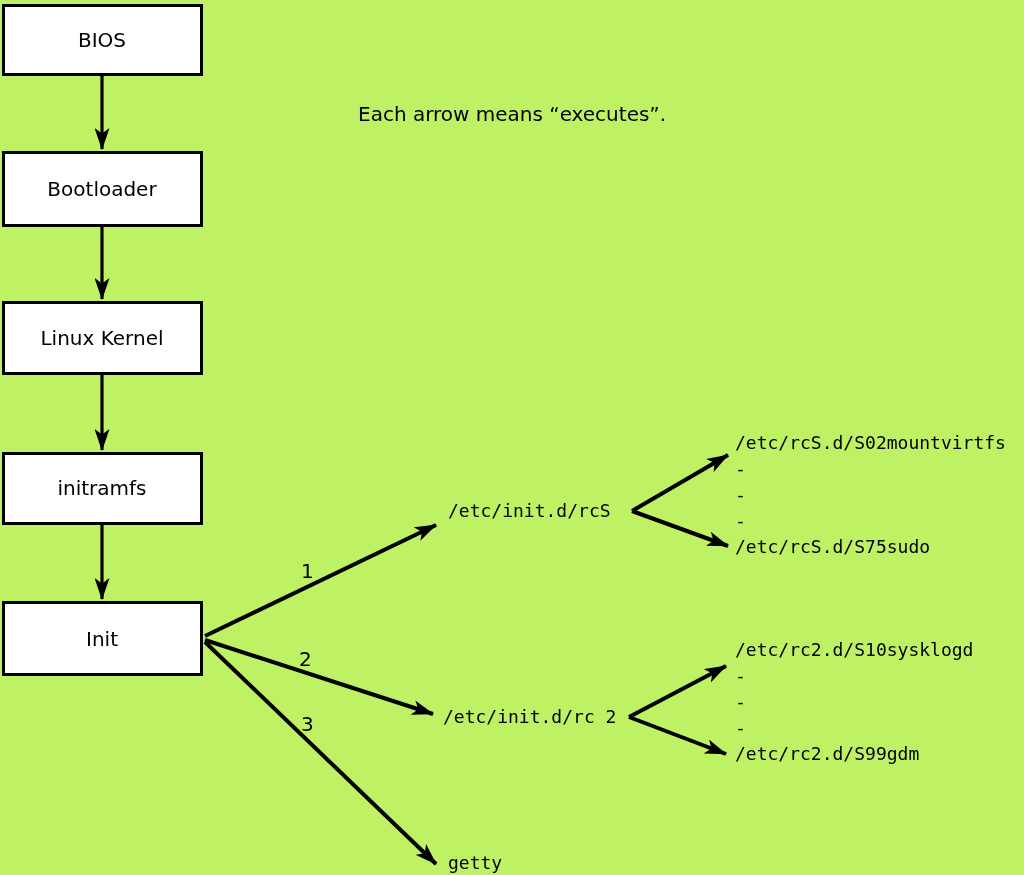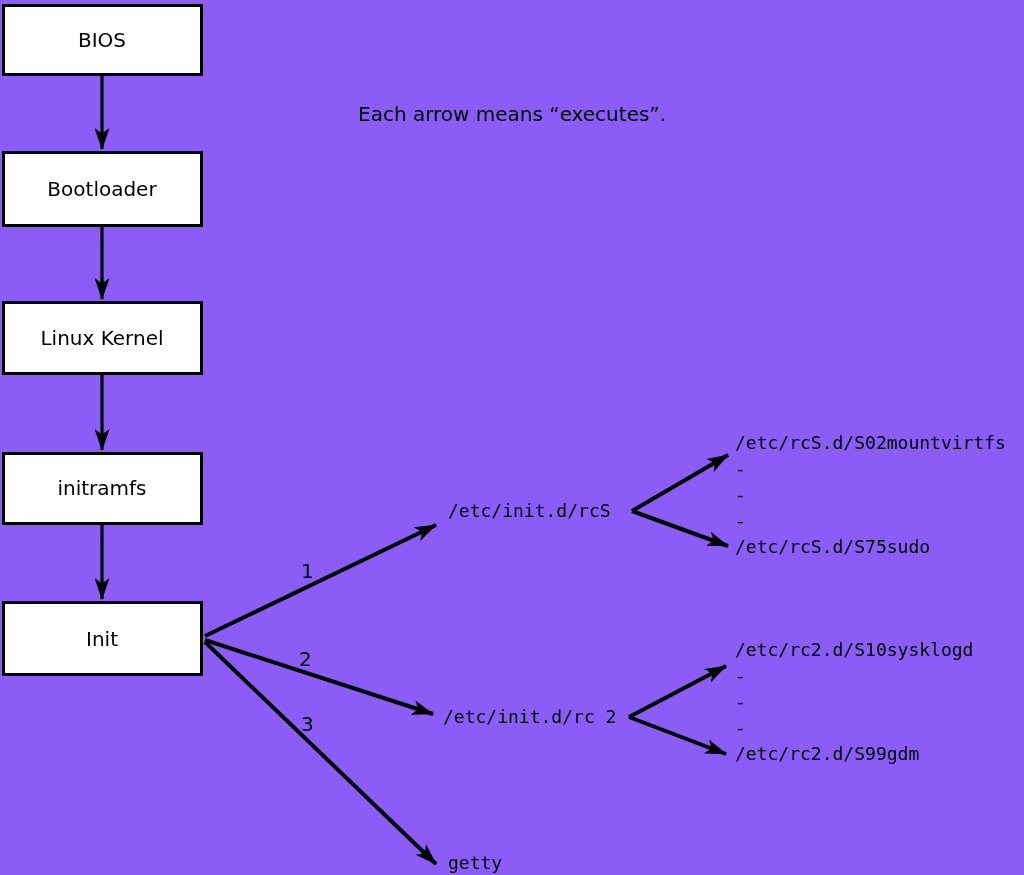--- a/index.html
+++ b/index.html
@@ -4,21 +4,21 @@
 <style>
   html, body {
     margin: 0;
     padding: 0;
     background: #ffffff;
   }
   .stage {
     position: relative;
     width: 1024px;
     height: 875px;
-    background: #8b5cf6;
+    background: #bef264;
     overflow: hidden;
   }
   svg { display: block; }
   .box {
     fill: #ffffff;
     stroke: #000000;
     stroke-width: 3;
   }
   .edge {
     stroke: #000000;

